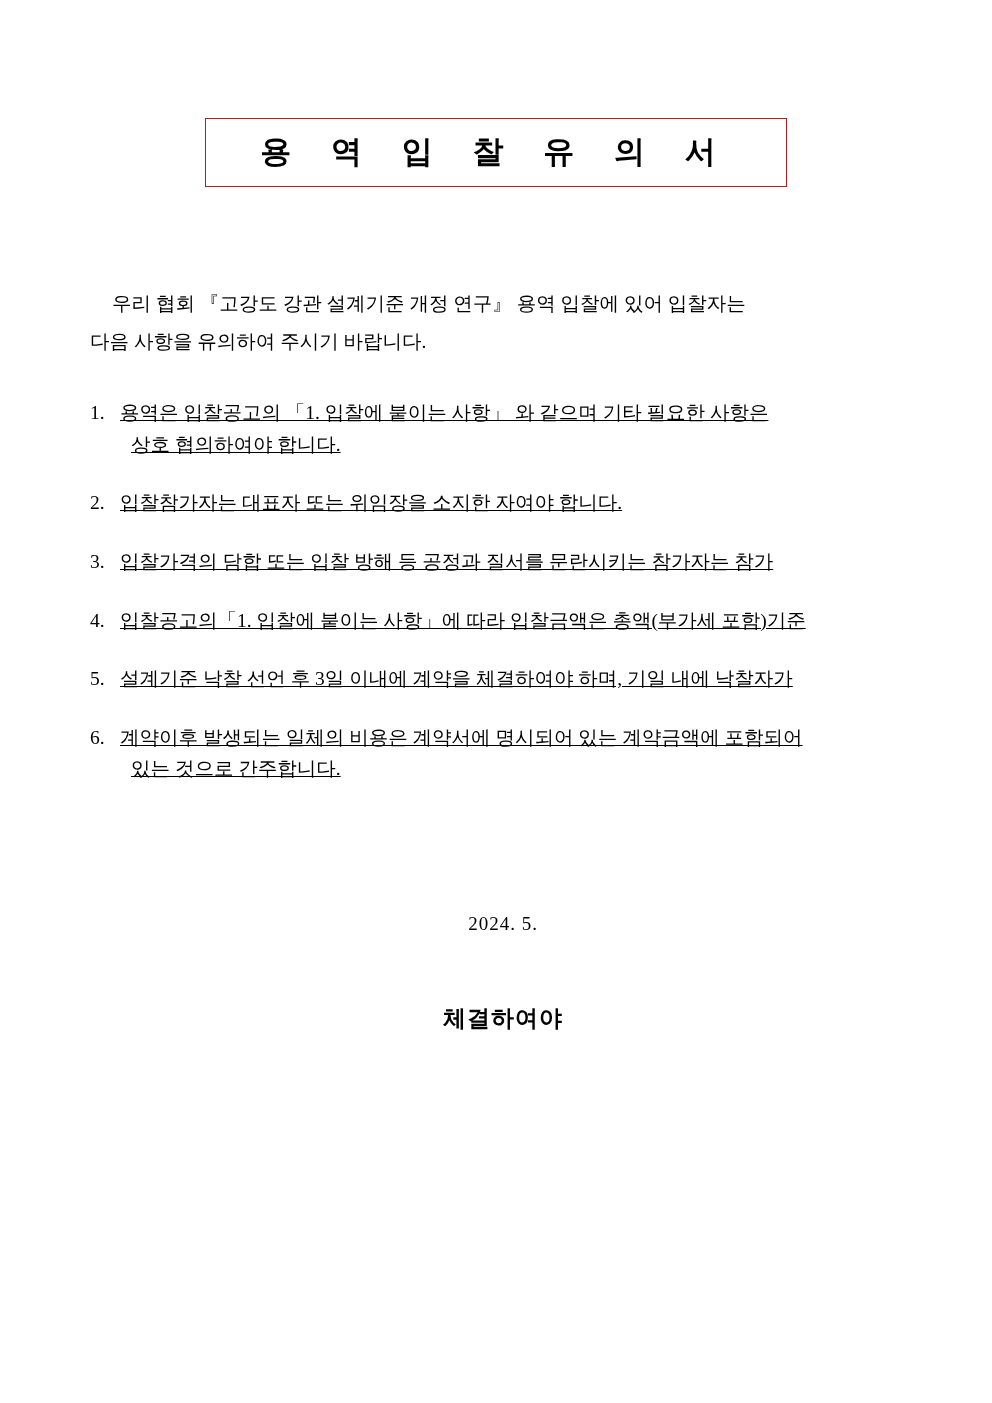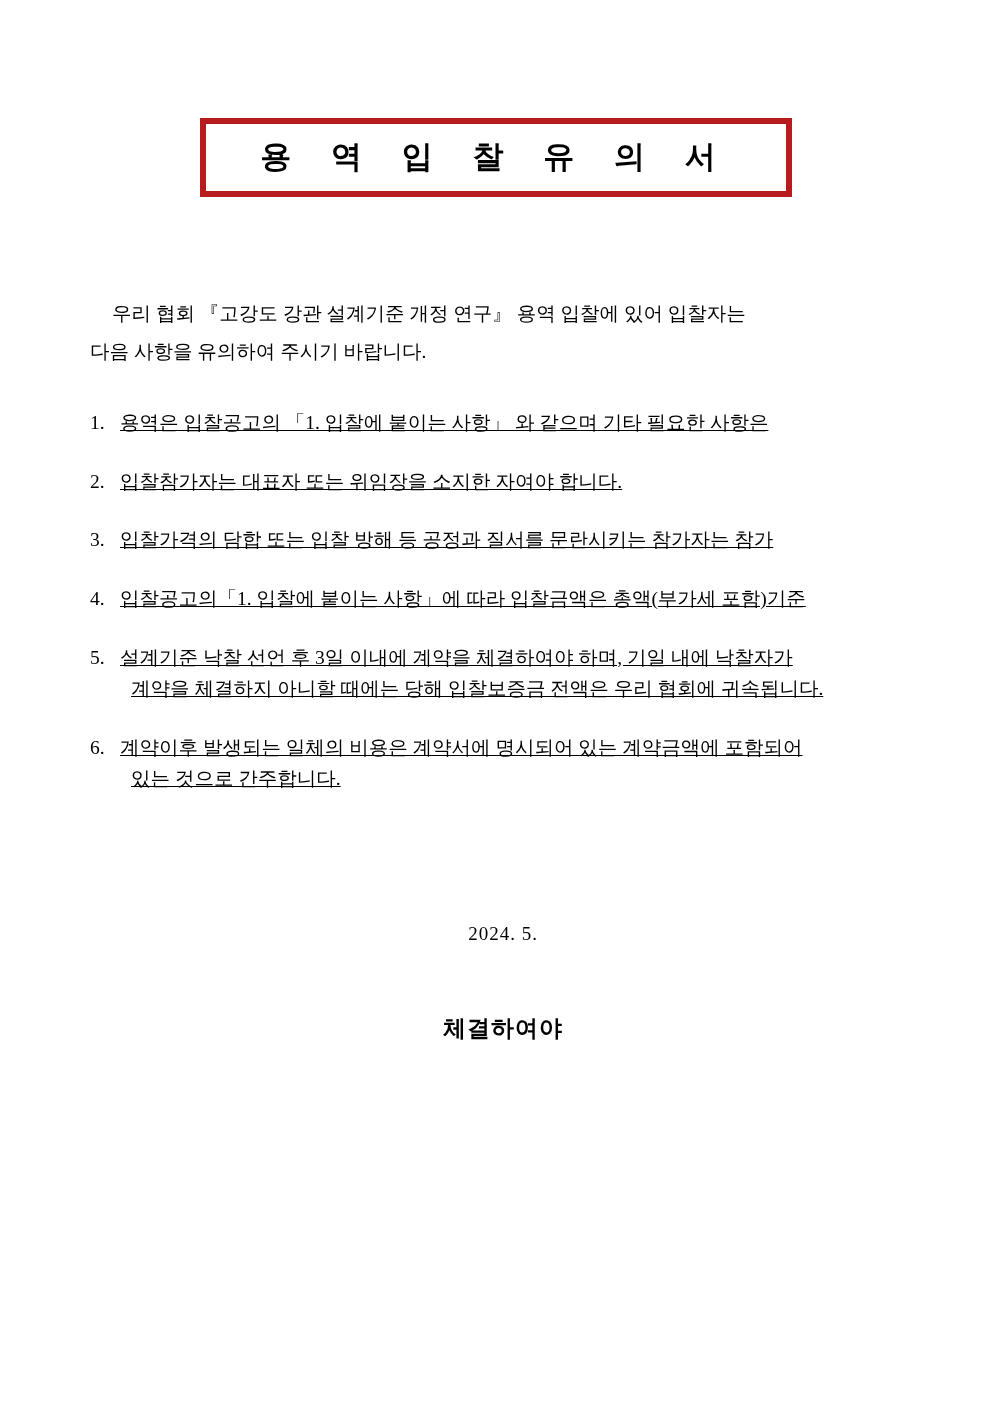--- a/index.html
+++ b/index.html
@@ -21,21 +21,21 @@
     box-sizing: border-box;
     padding: 0;
     position: relative;
   }
   .title-wrap {
     display: flex;
     justify-content: center;
     margin-top: 118px;
   }
   .title-box {
-    border: 6px solid #b91c1c;
+    border: 1px solid #b91c1c;
     padding: 14px 54px 16px 54px;
     min-width: 420px;
     text-align: center;
     background: #ffffff;
   }
   .title-text {
     font-size: 31px;
     font-weight: bold;
     letter-spacing: 16px;
     white-space: nowrap;
@@ -109,20 +109,21 @@
       <div class="ln1">우리 협회 『고강도 강관 설계기준 개정 연구』 용역 입찰에 있어 입찰자는</div>
       <div class="ln2">다음 사항을 유의하여 주시기 바랍니다.</div>
     </div>
 
     <div class="items">
 
       <div class="item">
         <div class="item-num">1.</div>
         <div class="item-body">
           <div class="line1">용역은 입찰공고의 「1. 입찰에 붙이는 사항」 와 같으며 기타 필요한 사항은</div>
+          <div class="line2">상호 협의하여야 합니다.</div>
         </div>
       </div>
 
       <div class="item">
         <div class="item-num">2.</div>
         <div class="item-body">
           <div class="line1">입찰참가자는 대표자 또는 위임장을 소지한 자여야 합니다.</div>
         </div>
       </div>
 
@@ -137,21 +138,20 @@
         <div class="item-num">4.</div>
         <div class="item-body">
           <div class="line1">입찰공고의「1. 입찰에 붙이는 사항」에 따라 입찰금액은 총액(부가세 포함)기준</div>
         </div>
       </div>
 
       <div class="item">
         <div class="item-num">5.</div>
         <div class="item-body">
           <div class="line1">설계기준 낙찰 선언 후 3일 이내에 계약을 체결하여야 하며, 기일 내에 낙찰자가</div>
-          <div class="line2">계약을 체결하지 아니할 때에는 당해 입찰보증금 전액은 우리 협회에 귀속됩니다.</div>
         </div>
       </div>
 
       <div class="item">
         <div class="item-num">6.</div>
         <div class="item-body">
           <div class="line1">계약이후 발생되는 일체의 비용은 계약서에 명시되어 있는 계약금액에 포함되어</div>
           <div class="line2">있는 것으로 간주합니다.</div>
         </div>
       </div>

